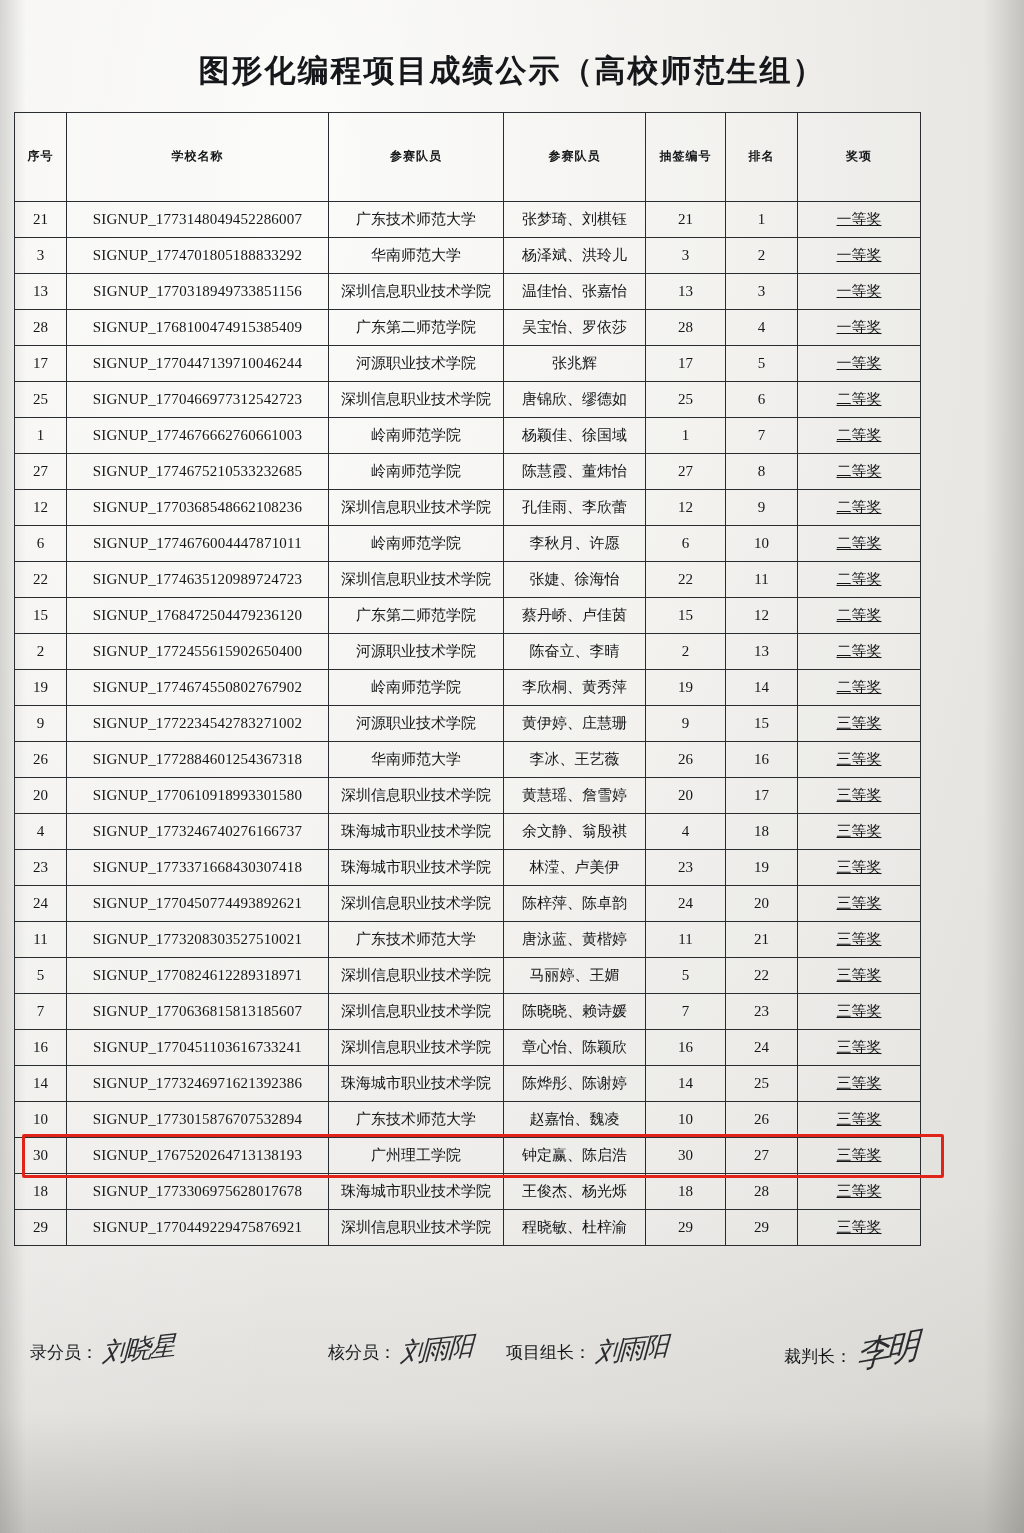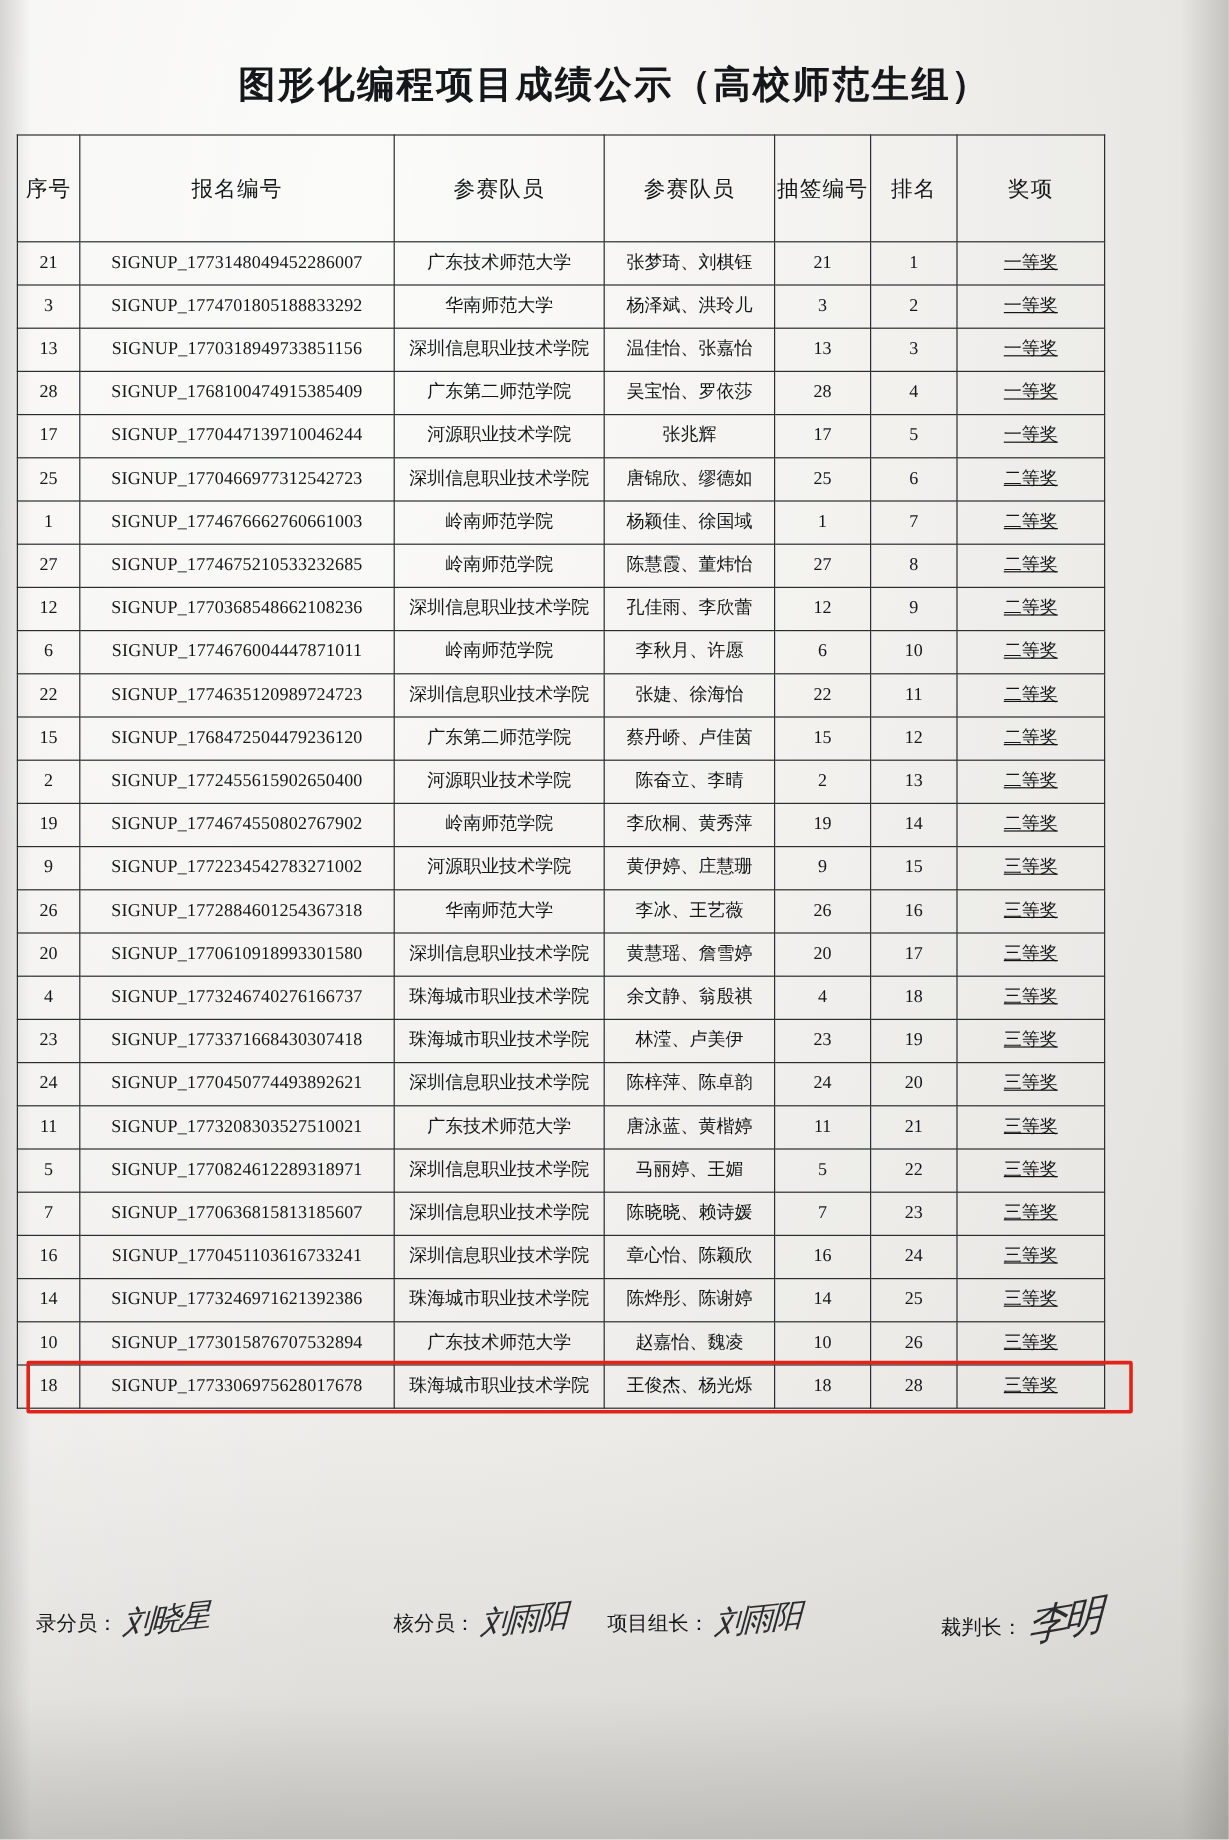--- a/index.html
+++ b/index.html
@@ -69,22 +69,22 @@
     vertical-align: middle;
     font-size: 15px;
     padding: 0;
     height: 35px;
     line-height: 1.15;
     overflow: hidden;
     white-space: nowrap;
   }
   table.grades thead th {
     height: 88px;
-    font-size: 18px;
-    font-weight: normal;
+    font-size: 12px;
+    font-weight: bold;
     letter-spacing: 1px;
   }
   col.c-idx    { width: 52px; }
   col.c-signup { width: 262px; }
   col.c-school { width: 175px; }
   col.c-members{ width: 142px; }
   col.c-draw   { width: 80px; }
   col.c-rank   { width: 72px; }
   col.c-award  { width: 123px; }
 
@@ -171,21 +171,21 @@
           <col class="c-signup">
           <col class="c-school">
         <col class="c-members">
           <col class="c-draw">
           <col class="c-rank">
           <col class="c-award">
       </colgroup>
       <thead>
         <tr>
           <th>序号</th>
-          <th>报名编号</th>
+          <th>学校名称</th>
           <th>参赛队员</th>
           <th>参赛队员</th>
           <th>抽签编号</th>
           <th>排名</th>
           <th>奖项</th>
         </tr>
       </thead>
       <tbody id="grades-body">
           <tr>
             <td class="idx">21</td>
@@ -415,26 +415,44 @@
           <tr>
             <td class="idx">10</td>
             <td class="signup">SIGNUP_1773015876707532894</td>
             <td class="school">广东技术师范大学</td>
             <td class="members">赵嘉怡、魏凌</td>
             <td class="draw">10</td>
             <td class="rank">26</td>
             <td class="award">三等奖</td>
           </tr>
           <tr>
+            <td class="idx">30</td>
+            <td class="signup">SIGNUP_1767520264713138193</td>
+            <td class="school">广州理工学院</td>
+            <td class="members">钟定赢、陈启浩</td>
+            <td class="draw">30</td>
+            <td class="rank">27</td>
+            <td class="award">三等奖</td>
+          </tr>
+          <tr>
             <td class="idx">18</td>
             <td class="signup">SIGNUP_1773306975628017678</td>
             <td class="school">珠海城市职业技术学院</td>
             <td class="members">王俊杰、杨光烁</td>
             <td class="draw">18</td>
             <td class="rank">28</td>
+            <td class="award">三等奖</td>
+          </tr>
+          <tr>
+            <td class="idx">29</td>
+            <td class="signup">SIGNUP_1770449229475876921</td>
+            <td class="school">深圳信息职业技术学院</td>
+            <td class="members">程晓敏、杜梓渝</td>
+            <td class="draw">29</td>
+            <td class="rank">29</td>
             <td class="award">三等奖</td>
           </tr>
         </tbody>
     </table>
     <div class="highlight-box" id="highlight-box" style="border-color: rgb(226, 35, 26); top: 1021.5px; height: 44px;"></div>
   </div>
 
   <div class="footer">
     <div class="fitem f1">
       <span>录分员：</span><span class="sig">刘晓星</span>

